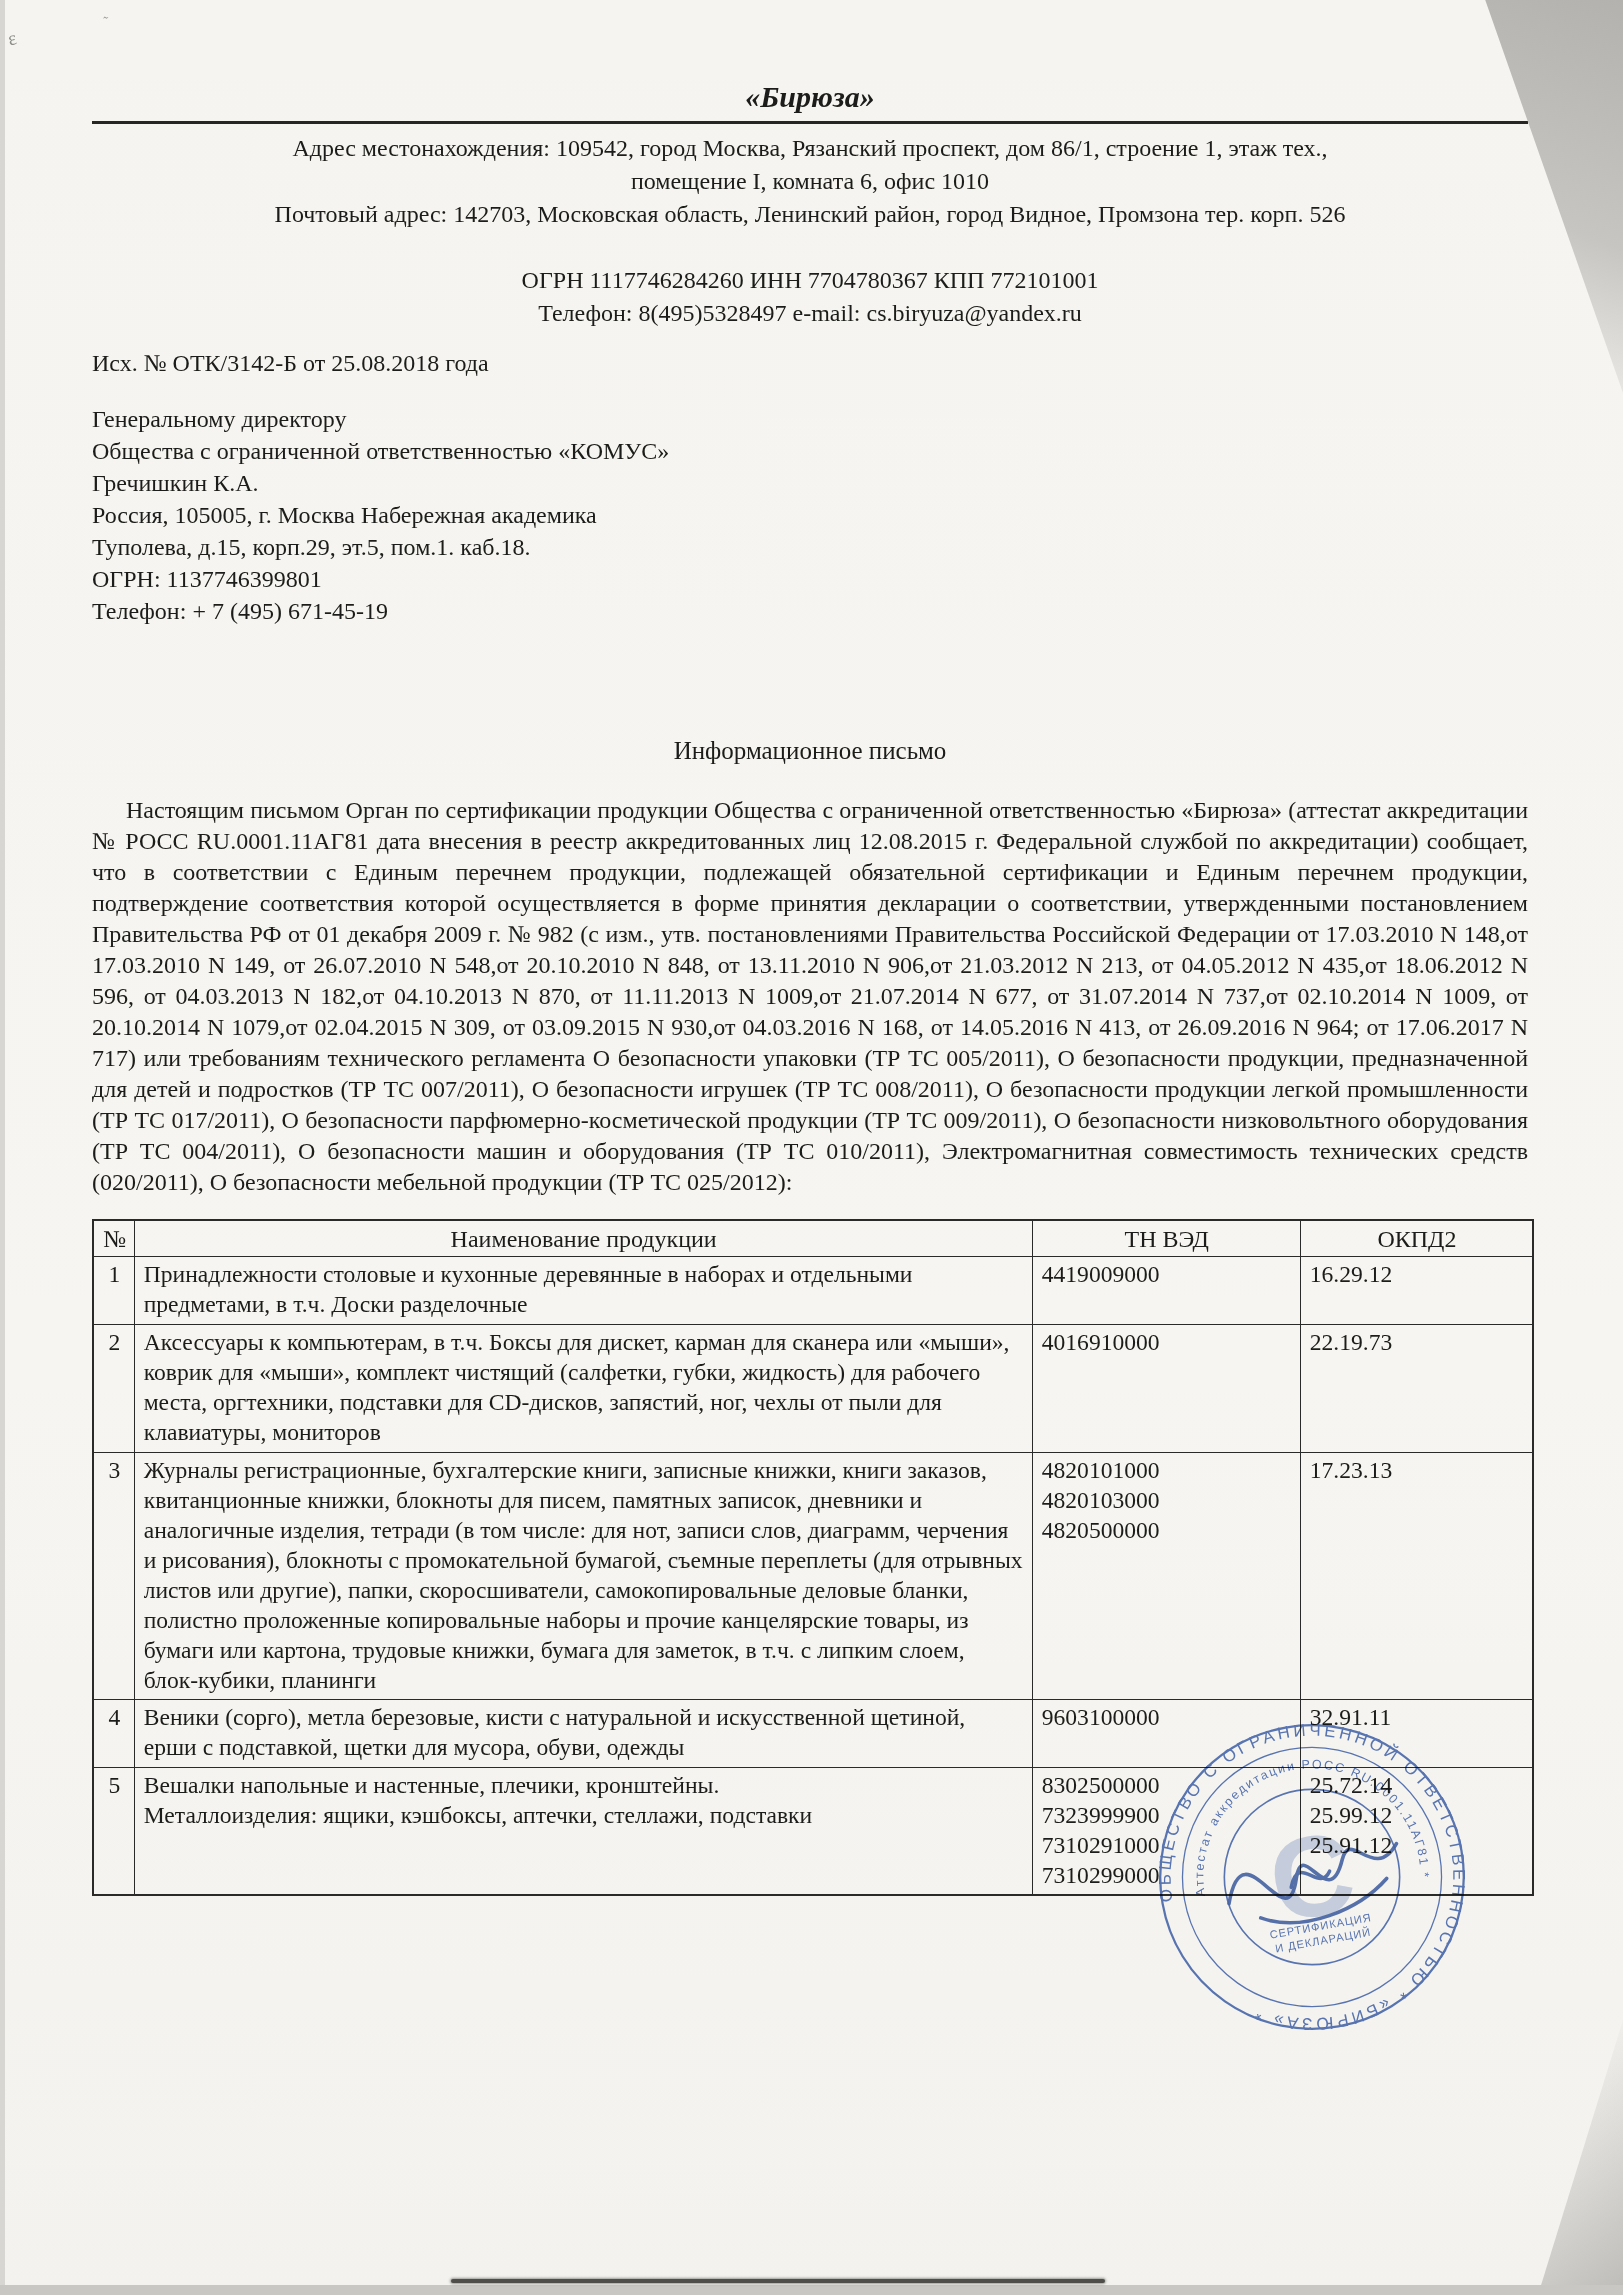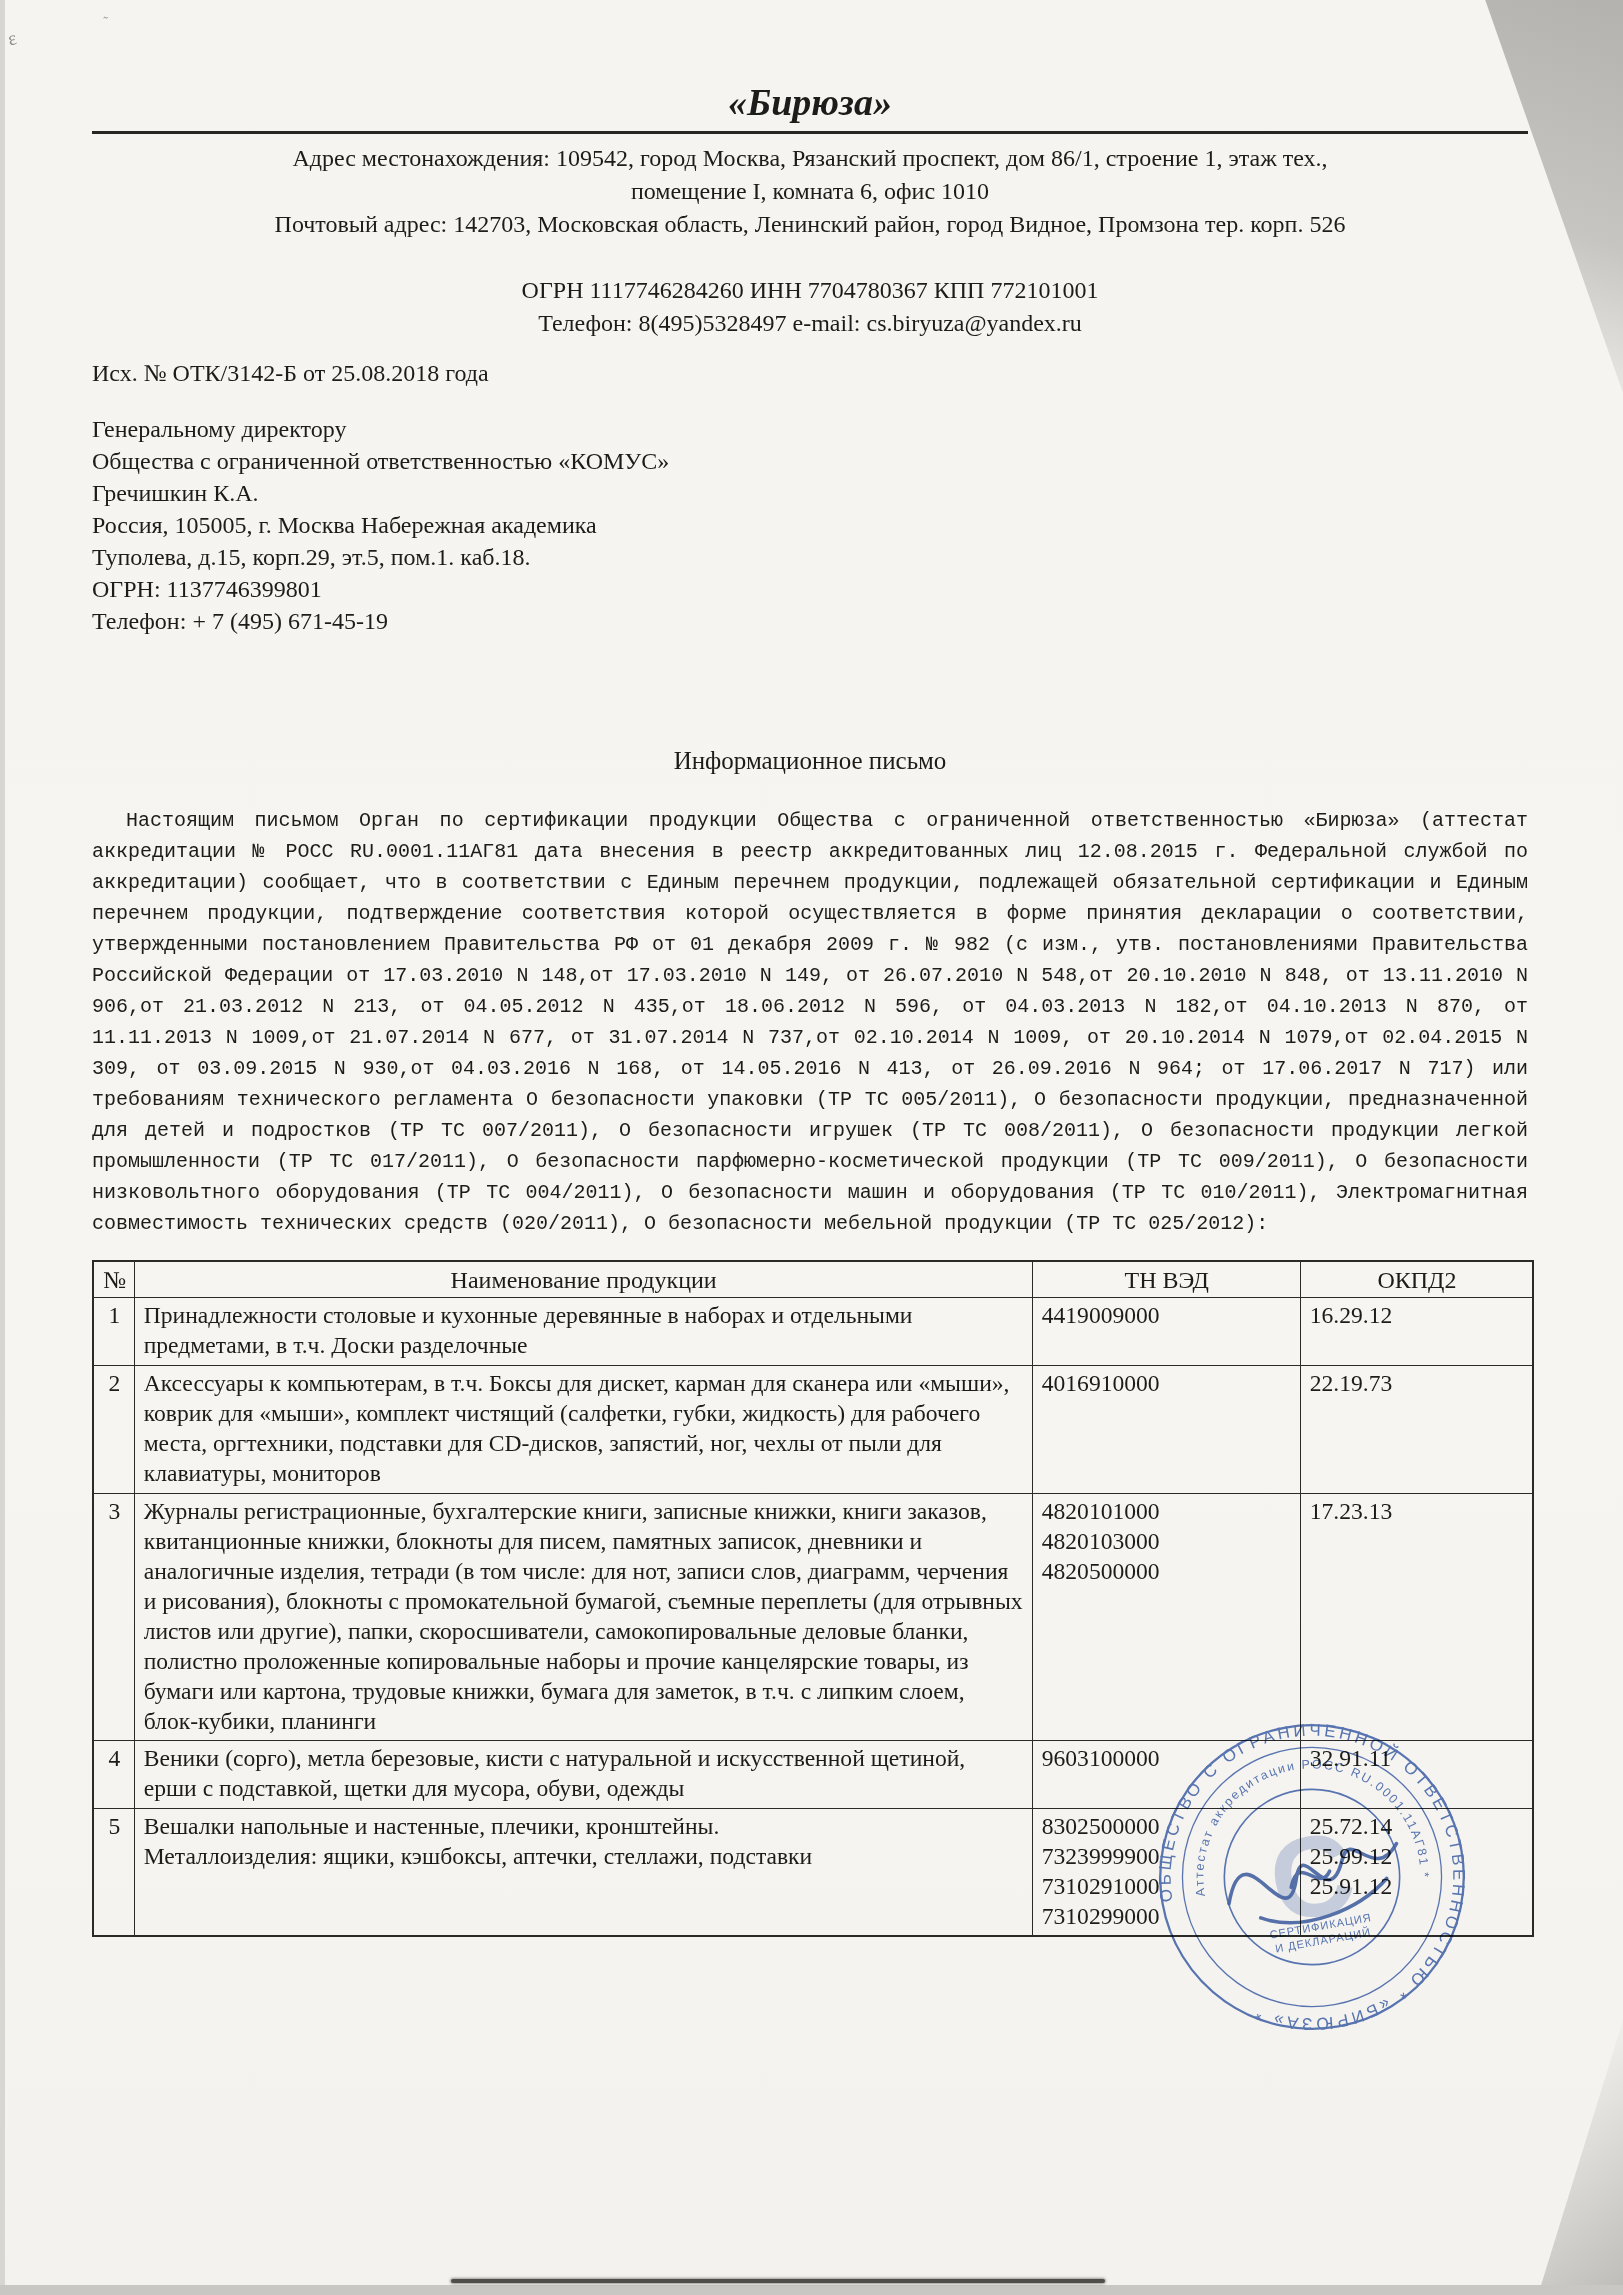--- a/index.html
+++ b/index.html
@@ -23,36 +23,35 @@
     clip-path:polygon(100% 0, 100% 100%, 0 100%); }
   .edge-left { top:0; left:0; width:4.6px; height:2295px; background:#d7d6d2; }
   .edge-bottom { bottom:0; left:0; width:1623px; height:9.8px; background:#c8c7c3; }
   .bottom-streak { bottom:12.4px; left:451px; width:654px; height:3.9px;
     background:#4f4e4b; border-radius:2px; box-shadow:0 0 2.6px 0.7px #8a8a86; }
   .pencil-a { top:27.5px; left:7.9px; color:#8d8d8a; font-size:19.6px; transform:rotate(-15deg); }
   .pencil-b { top:14.4px; left:105px; color:#9a9a96; font-size:15.7px; transform:rotate(8deg); }
 
   
   .org-name   { text-align:center; font-weight:bold; font-style:italic; font-size:32px; letter-spacing:0.7px; }
-  .org-short  { text-align:center; font-weight:bold; font-style:italic; font-size:38px; margin-top:5.2px; }
+  .org-short  { text-align:center; font-weight:bold; font-style:italic; font-size:30px; margin-top:5.2px; }
   .rule       { border:0; border-top:3.3px solid #262624; margin:6.5px 0 7.9px 0; }
   .addr       { text-align:center; font-size:24px; line-height:33px; }
   .reg-line   { margin-top:33px; }
   .outgoing   { font-size:24px; line-height:33px; margin-top:17px; text-align:left; }
 
   .recipient  { margin-top:23.6px; text-align:left; font-size:24px; line-height:32px; }
 
   .letter-title { margin-top:110px; text-align:center; font-size:25px; }
 
   .letter-body {
     margin:30px 0 0 0;
-    font-size:20px; line-height:31px;
+    font-size:24px; line-height:31px;
     text-align:justify; text-indent:34px;
     white-space:pre-line;
-    font-family:Liberation Mono, monospace;
   }
 
   
   table.products {
     margin-top:21px;
     border-collapse:collapse;
     table-layout:fixed;
     width:1439px;
     border:2px solid #2a2a28;
     font-size:23.6px; line-height:30px;

